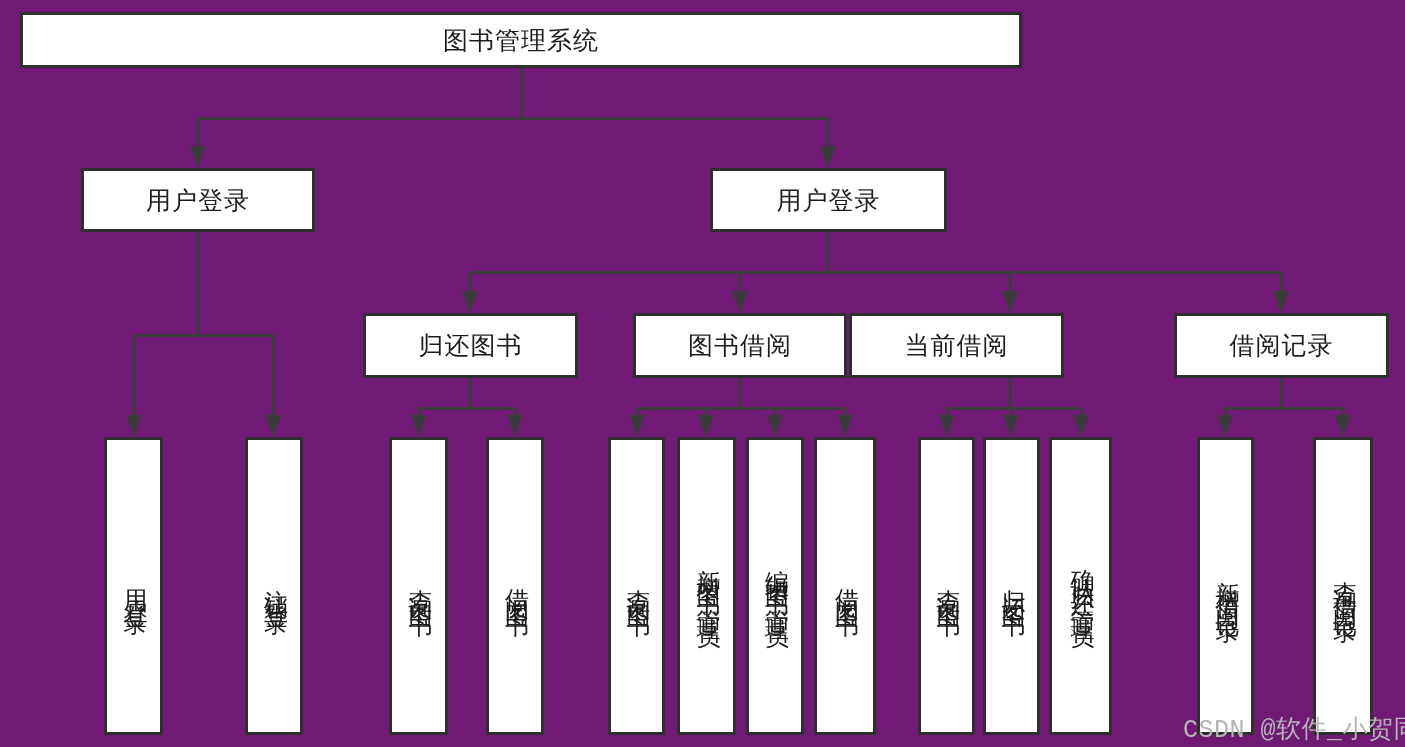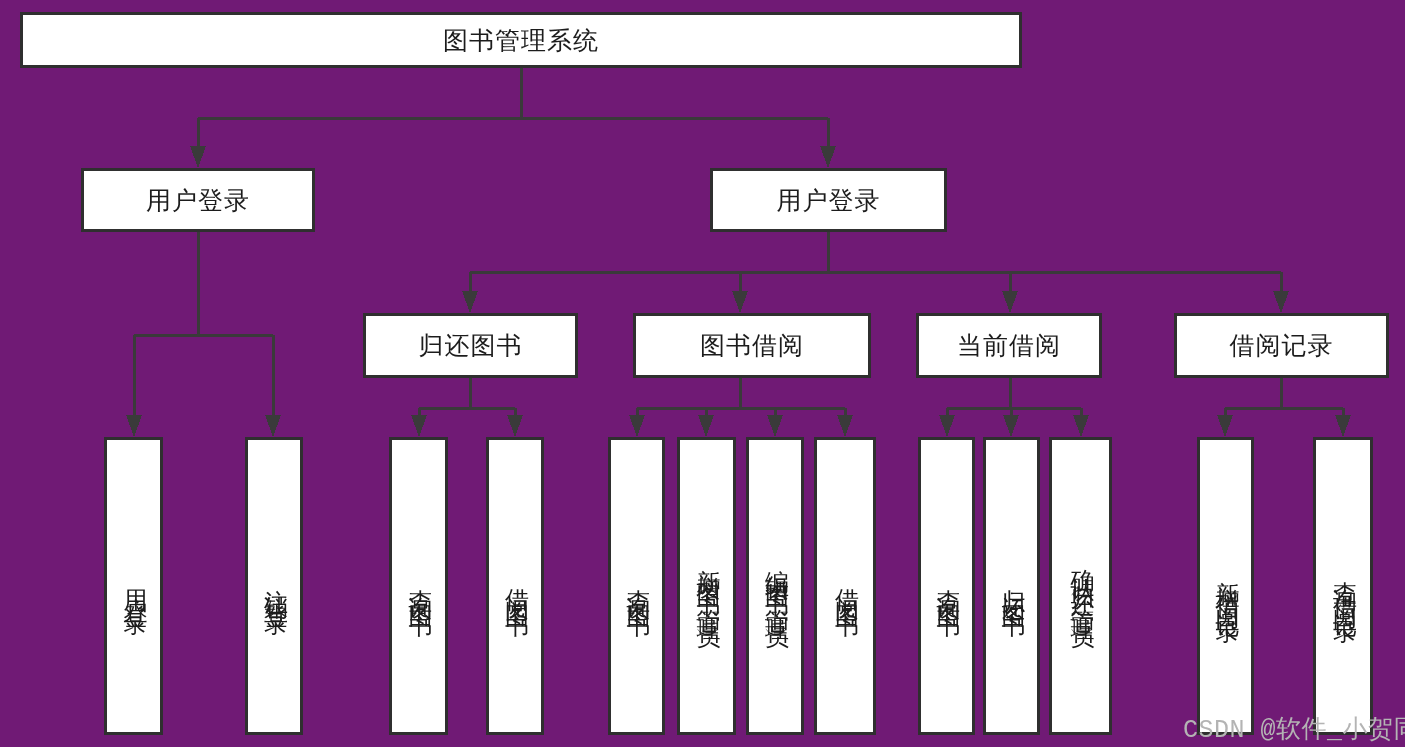--- a/index.html
+++ b/index.html
@@ -110,22 +110,22 @@
       <polygon points="1335,415 1351,415 1343,437"></polygon>
     </g>
   </svg>
 
   <div class="box hbox" style="left:20px;top:12px;width:1002px;height:56px">图书管理系统</div>
 
   <div class="box hbox" style="left:81px;top:168px;width:234px;height:64px">用户登录</div>
   <div class="box hbox" style="left:710px;top:168px;width:237px;height:64px">用户登录</div>
 
   <div class="box hbox" style="left:363px;top:313px;width:215px;height:65px">归还图书</div>
-  <div class="box hbox" style="left:633px;top:313px;width:238px;height:65px">图书借阅</div>
-  <div class="box hbox" style="left:916px;top:313px;width:186px;height:65px">当前借阅</div>
+  <div class="box hbox" style="left:633px;top:313px;width:214px;height:65px">图书借阅</div>
+  <div class="box hbox" style="left:849px;top:313px;width:215px;height:65px">当前借阅</div>
   <div class="box hbox" style="left:1174px;top:313px;width:215px;height:65px">借阅记录</div>
 
   <div class="box leaf" style="left:104px;width:59px">用户登录</div>
   <div class="box leaf" style="left:245px;width:58px">注销登录</div>
 
   <div class="box leaf" style="left:389px;width:59px">查询图书</div>
   <div class="box leaf" style="left:486px;width:58px">借阅图书</div>
 
   <div class="box leaf" style="left:608px;width:57px">查询图书</div>
   <div class="box leaf" style="left:677px;width:59px">新增图书（管理员）</div>

